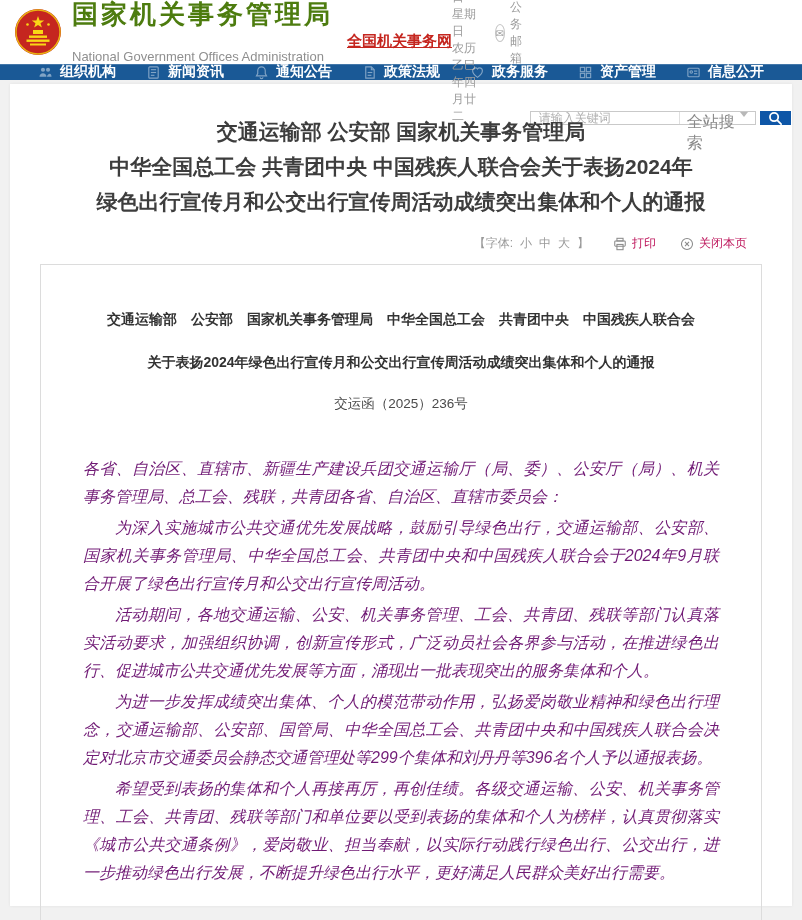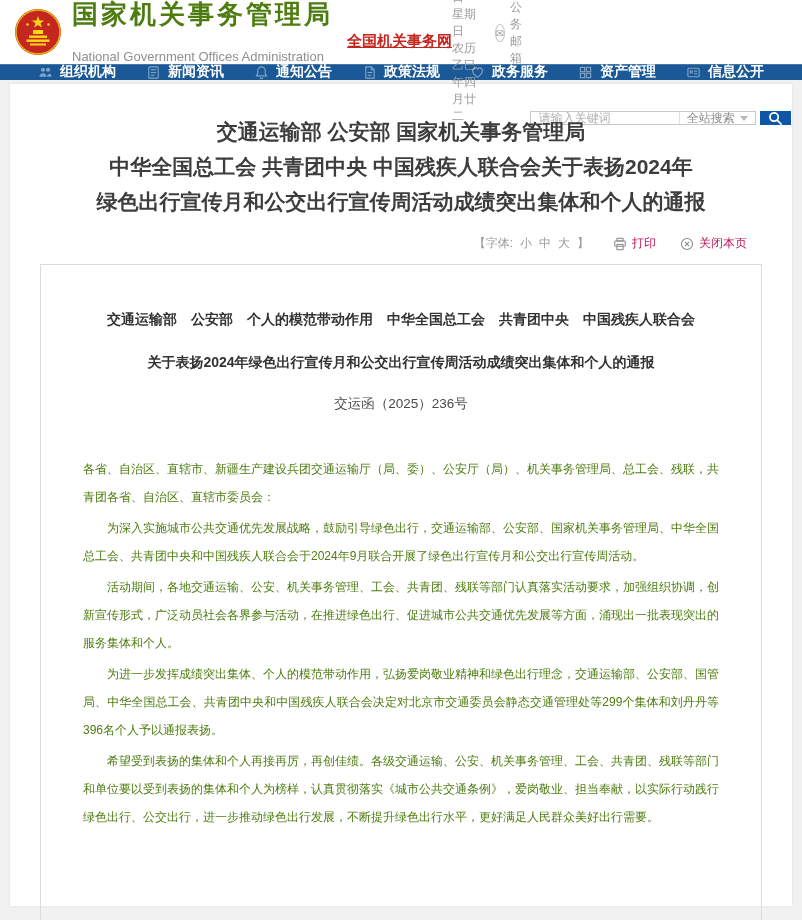--- a/index.html
+++ b/index.html
@@ -37,22 +37,22 @@
   .mail-circle {
     width: 18px; height: 18px; border: 1px solid #c4c4c4; border-radius: 50%;
     display: flex; align-items: center; justify-content: center; font-size: 10px; color: #9b9b9b;
   }
   .search-row { display: flex; align-items: stretch; height: 14px; }
   .search-box { display: flex; border: 1px solid #c9c9c9; background: #fff; }
   .search-input { border: 0; outline: 0; width: 148px; padding: 0 8px; font-size: 12px; color: #555; font-family: inherit; }
   .search-input::placeholder { color: #b0b0b0; }
   .scope {
     width: 76px; border-left: 1px solid #e0e0e0;
-    display: flex; align-items: center; justify-content: space-between;
-    padding: 0 7px; font-size: 12px; color: #8a8a8a; cursor: pointer;
+    display: flex; align-items: flex-start; justify-content: space-between;
+    padding: 0 7px; font-size: 16px; color: #8a8a8a; cursor: pointer;
   }
   .caret {
     width: 0; height: 0;
     border-left: 4px solid transparent; border-right: 4px solid transparent;
     border-top: 5px solid #b8b8b8;
   }
   .search-btn {
     width: 31px; margin-left: 4px; background: #0e56a7; border: 0;
     display: flex; align-items: center; justify-content: center; cursor: pointer;
   }
@@ -77,21 +77,21 @@
   .meta { margin: 16px 45px 0; display: flex; align-items: center; font-size: 12px; color: #9a9a9a; }
   .meta-left { display: flex; gap: 26px; white-space: nowrap; }
   .meta-right { margin-left: auto; display: flex; align-items: center; gap: 24px; white-space: nowrap; }
   .font-ctl { display: flex; gap: 7px; align-items: center; }
   .font-opt { cursor: pointer; }
   .meta-btn { display: flex; align-items: center; gap: 5px; cursor: pointer; color: #be185d; }
 
   .docbox { margin: 12px 30px 0; border: 1px solid #dcdcdc; padding: 44px 42px 40px; min-height: 660px; }
   .doc-title { text-align: center; font-size: 14px; font-weight: bold; color: #333; margin: 0 0 22px; line-height: 1.5; }
   .doc-no { text-align: center; font-size: 13.5px; color: #4a4a4a; margin: 0 0 42px; font-weight: normal; }
-  .para { font-size: 12px; color: #4d7c0f; line-height: 28px; margin: 0 0 3px; text-align: justify; }
+  .para { font-size: 16px; color: #701a75; line-height: 28px; margin: 0 0 3px; text-align: justify; font-style: italic; }
   .indent { text-indent: 2em; }
 </style>
 </head>
 <body>
 
 <div class="header">
   <svg class="emblem" viewBox="0 0 48 48">
     <circle cx="24" cy="24" r="23" fill="#c5261f"></circle>
     <circle cx="24" cy="24" r="22" fill="none" stroke="#e9b50f" stroke-width="1.4"></circle>
     <polygon fill="#f9d616" points="24,8 25.6,12.4 30.2,12.4 26.5,15.2 27.9,19.6 24,16.9 20.1,19.6 21.5,15.2 17.8,12.4 22.4,12.4"></polygon>
@@ -239,21 +239,21 @@
           <circle cx="8" cy="8" r="6.3"></circle>
           <line x1="5.7" y1="5.7" x2="10.3" y2="10.3"></line>
             <line x1="10.3" y1="5.7" x2="5.7" y2="10.3"></line>
         </svg>
         <span>关闭本页</span>
       </span>
     </div>
   </div>
 
   <div class="docbox">
-    <p class="doc-title">交通运输部　公安部　个人的模范带动作用　中华全国总工会　共青团中央　中国残疾人联合会</p>
+    <p class="doc-title">交通运输部　公安部　国家机关事务管理局　中华全国总工会　共青团中央　中国残疾人联合会</p>
     <p class="doc-title">关于表扬2024年绿色出行宣传月和公交出行宣传周活动成绩突出集体和个人的通报</p>
     <p class="doc-no">交运函（2025）236号</p>
 
     <p class="para">各省、自治区、直辖市、新疆生产建设兵团交通运输厅（局、委）、公安厅（局）、机关事务管理局、总工会、残联，共青团各省、自治区、直辖市委员会：</p>
     <p class="para indent">为深入实施城市公共交通优先发展战略，鼓励引导绿色出行，交通运输部、公安部、国家机关事务管理局、中华全国总工会、共青团中央和中国残疾人联合会于2024年9月联合开展了绿色出行宣传月和公交出行宣传周活动。</p>
     <p class="para indent">活动期间，各地交通运输、公安、机关事务管理、工会、共青团、残联等部门认真落实活动要求，加强组织协调，创新宣传形式，广泛动员社会各界参与活动，在推进绿色出行、促进城市公共交通优先发展等方面，涌现出一批表现突出的服务集体和个人。</p>
     <p class="para indent">为进一步发挥成绩突出集体、个人的模范带动作用，弘扬爱岗敬业精神和绿色出行理念，交通运输部、公安部、国管局、中华全国总工会、共青团中央和中国残疾人联合会决定对北京市交通委员会静态交通管理处等299个集体和刘丹丹等396名个人予以通报表扬。</p>
     <p class="para indent">希望受到表扬的集体和个人再接再厉，再创佳绩。各级交通运输、公安、机关事务管理、工会、共青团、残联等部门和单位要以受到表扬的集体和个人为榜样，认真贯彻落实《城市公共交通条例》，爱岗敬业、担当奉献，以实际行动践行绿色出行、公交出行，进一步推动绿色出行发展，不断提升绿色出行水平，更好满足人民群众美好出行需要。</p>
 
   </div>

